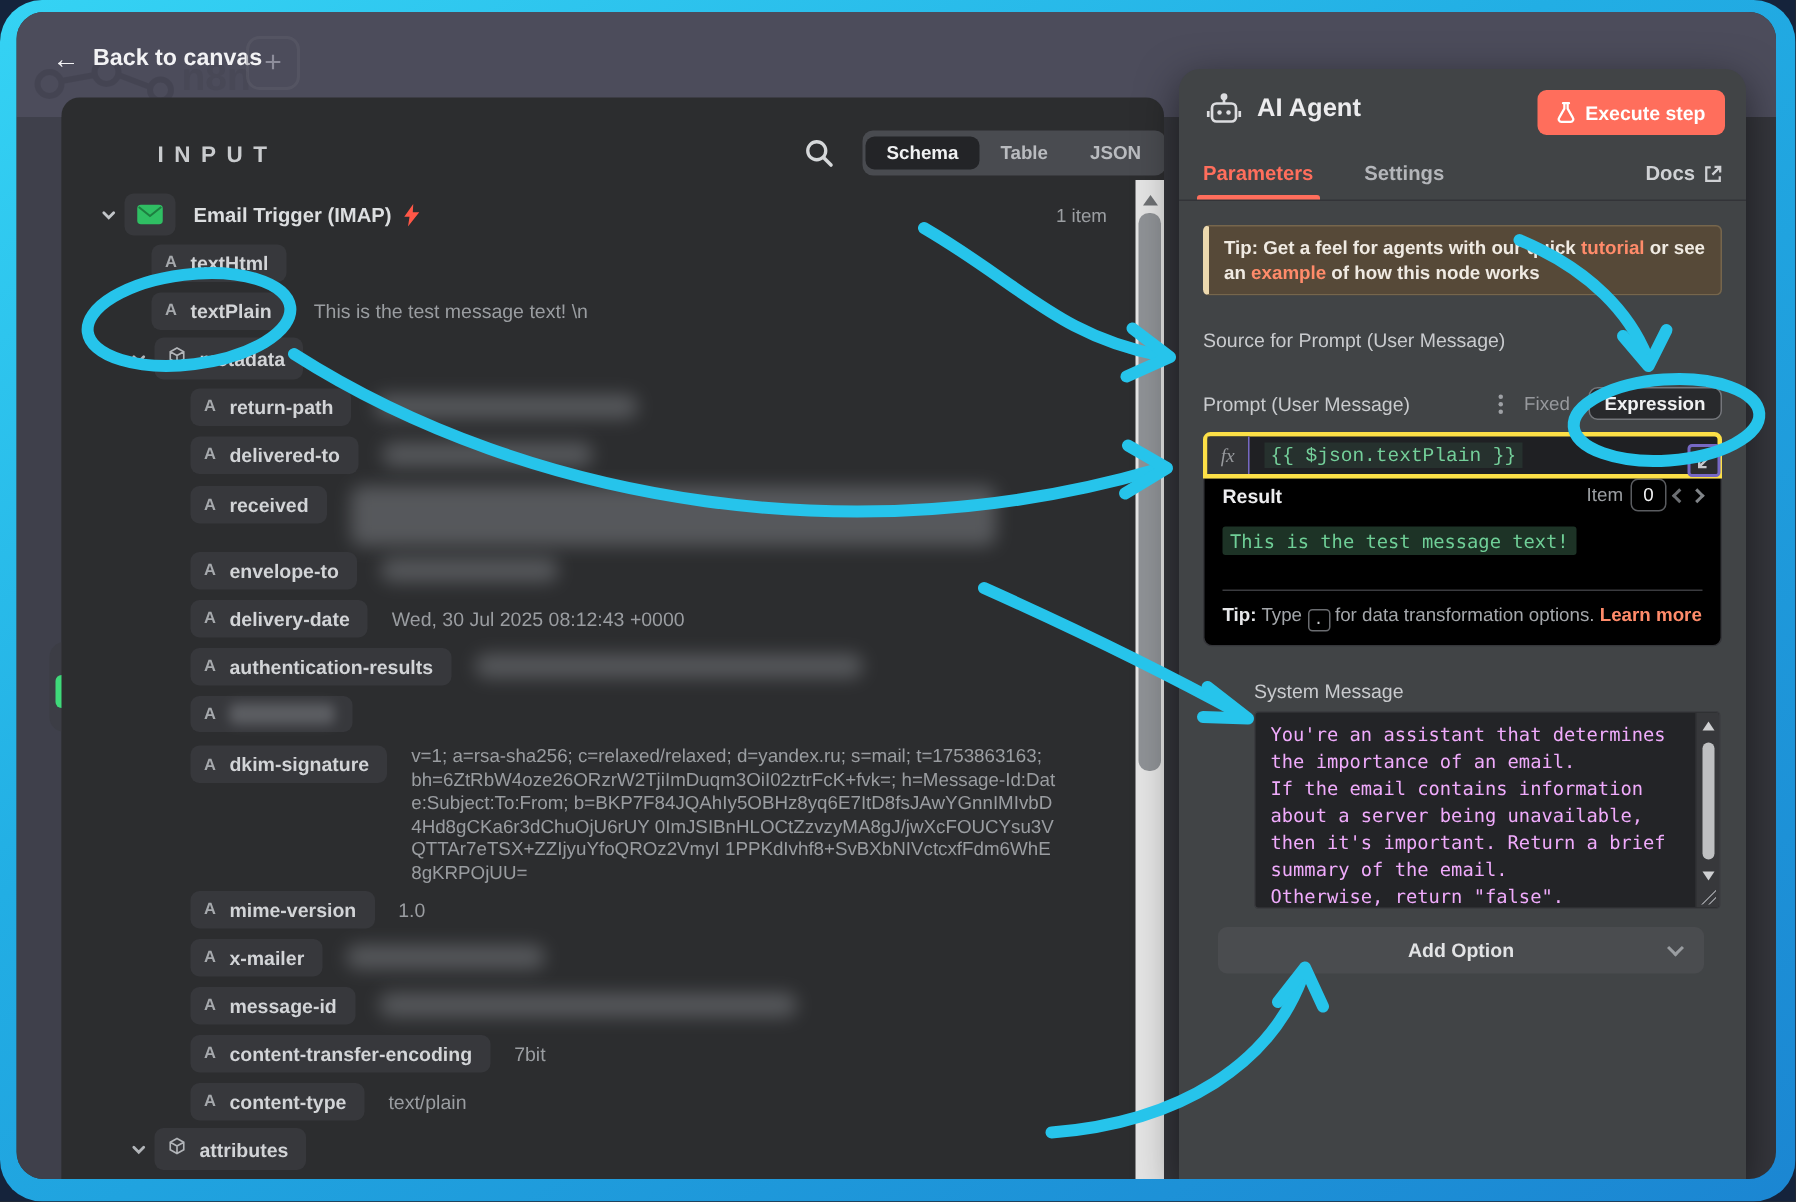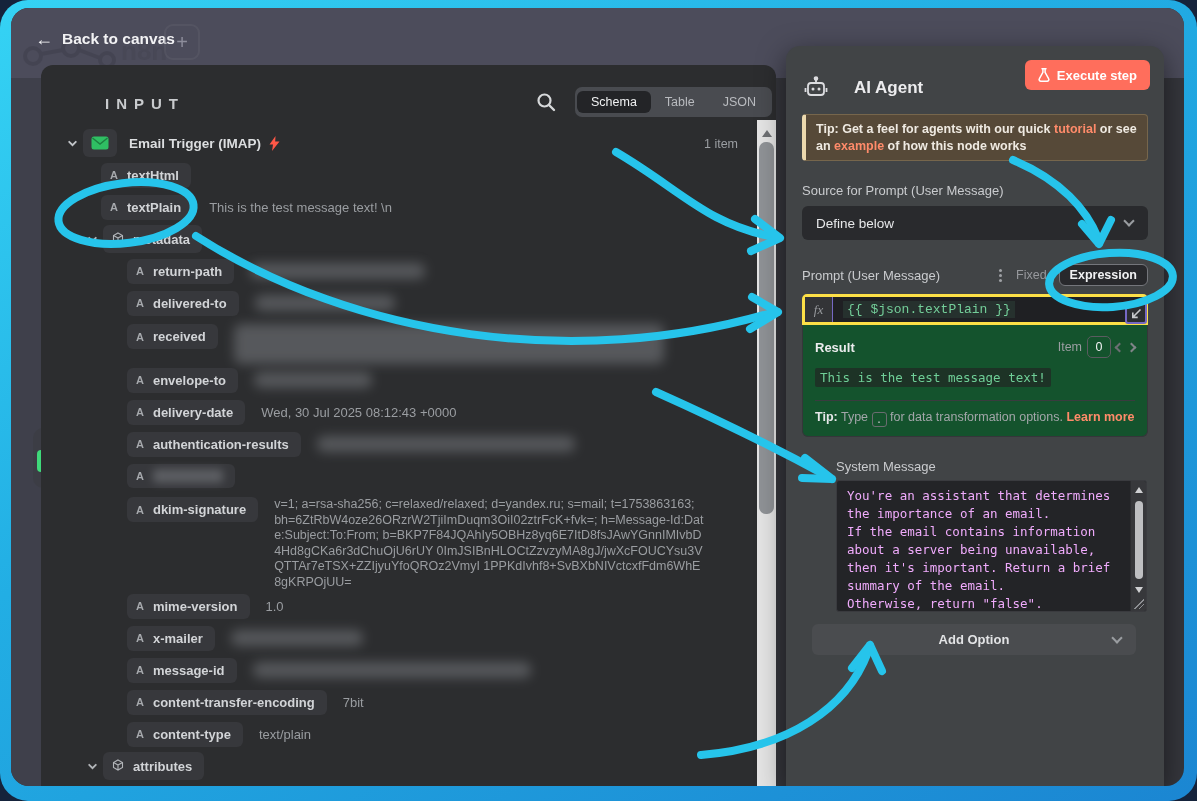--- a/index.html
+++ b/index.html
@@ -27,21 +27,21 @@
   .node-stub { position:absolute; left:22px; top:420px; width:52px; height:60px; border-radius:10px; background:#3c3d45; z-index:5; }
   .node-stub .green-pill { position:absolute; left:4px; top:22px; width:8px; height:22px; border-radius:4px; background:#3fd97a; }
 
   
   .input-panel { position:absolute; left:30px; top:57px; width:735px; bottom:0; background:#2c2d2f;
     border-radius:12px 12px 0 0; z-index:10; overflow:hidden; }
   .input-title { position:absolute; left:64px; top:30px; font-size:15px; font-weight:bold; letter-spacing:7px; color:#c9cbce; }
   .search-btn { position:absolute; left:494px; top:26px; width:26px; height:26px; }
   .view-toggle { position:absolute; left:534px; top:22px; height:30px; display:flex; align-items:center;
     background:#494b50; border-radius:7px; padding:2px; }
-  .view-seg { padding:4px 14px; font-size:12.5px; font-weight:normal; color:#b9bbbf; border-radius:6px; }
+  .view-seg { padding:4px 14px; font-size:12.5px; font-weight:bold; color:#b9bbbf; border-radius:6px; }
   .view-seg.active { background:#232427; color:#f0f1f2; }
 
   .tree { position:absolute; left:0; top:62px; right:14px; }
   .tree-row { display:flex; align-items:center; min-height:32px; position:relative; }
   .tree-row.tall { align-items:flex-start; padding-top:5px; }
   .tree-row.root { padding-left:22px; }
   .tree-row.lvl1 { padding-left:60px; }
   .tree-row.lvl1.obj { padding-left:42px; }
   .tree-row.lvl2 { padding-left:86px; }
   .tchev { width:18px; display:inline-flex; justify-content:center; margin-right:2px; flex:none; }
@@ -62,21 +62,21 @@
 
   
   .panel-scrollbar { position:absolute; left:746px; top:112px; width:19px; bottom:0; background:#e4e4e4; z-index:12; }
   .sb-up { position:absolute; top:3px; left:0; right:0; height:14px; display:flex; justify-content:center; }
   .sb-up::after { content:""; border-left:5px solid transparent; border-right:5px solid transparent; border-bottom:7px solid #6f7174; margin-top:3px; }
   .sb-thumb { position:absolute; left:2px; right:2px; top:22px; height:372px; border-radius:7px; background:#8f9296; }
 
   
   .agent-panel { position:absolute; left:775px; top:38px; width:378px; bottom:0; background:#414446;
     border-radius:14px 14px 0 0; box-shadow:0 8px 28px rgba(0,0,0,.5); z-index:20; overflow:hidden; }
-  .agent-header { position:relative; height:52px; padding:16px 16px 0 18px; display:flex; align-items:flex-end; gap:26px; }
+  .agent-header { position:relative; height:52px; padding:16px 16px 0 18px; display:flex; align-items:flex-start; gap:10px; }
   .agent-title { font-size:17px; font-weight:bold; color:#ececee; }
   .execute-btn { position:absolute; right:14px; top:14px; height:30px; padding:0 13px; border-radius:6px;
     background:#ff6e5c; color:#fff; font-size:13px; font-weight:bold; display:flex; align-items:center; gap:7px; }
   .agent-tabs { position:relative; height:36px; padding:0 16px; display:flex; align-items:center; gap:34px;
     border-bottom:1px solid #333438; }
   .tab { font-size:13.5px; font-weight:bold; color:#b4b6ba; position:relative; height:100%; display:flex; align-items:center; }
   .tab.active { color:#ff6e5c; }
   .tab.active::after { content:""; position:absolute; left:-4px; right:-4px; bottom:0; height:3px; background:#ff6e5c; border-radius:2px 2px 0 0; }
   .docs-link { position:absolute; right:16px; top:0; height:100%; display:flex; align-items:center; gap:6px;
     color:#cfd1d4; font-size:13.5px; font-weight:bold; }
@@ -102,22 +102,22 @@
   .expr-field { margin-top:8px; height:31px; border:3px solid #fde047; border-radius:5px 5px 0 0;
     background:#1f2023; display:flex; align-items:center; position:relative; }
   .fx-box { width:28px; align-self:stretch; background:#333437; border-right:1px solid #7668c4;
     display:flex; align-items:center; justify-content:center; font-family:"Liberation Serif",serif;
     font-style:italic; font-size:13px; color:#97999d; }
   .expr-value { margin-left:10px; font-family:Liberation Mono, monospace; font-size:13px; color:#74cf9a;
     background:rgba(111,207,151,.10); padding:1px 4px; }
   .expand-box { position:absolute; right:-2px; bottom:-2px; width:22px; height:22px; background:#2c2d30;
     border:2px solid #7668c4; border-radius:3px; display:flex; align-items:center; justify-content:center; }
 
-  .result-box { background:#14532d; border:1px solid #35363a; border-top:none; border-radius:0 0 6px 6px;
-    padding:11px 12px 9px 12px; height:112px; display:flex; flex-direction:column; }
+  .result-box { background:#000000; border:1px solid #35363a; border-top:none; border-radius:0 0 6px 6px;
+    padding:0 12px 9px 12px; height:112px; display:flex; flex-direction:column; }
   .result-head { display:flex; align-items:center; }
   .result-title { font-size:13px; font-weight:bold; color:#ececee; }
   .result-nav { margin-left:auto; display:flex; align-items:center; gap:5px; }
   .item-word { font-size:12.5px; color:#9b9ea2; }
   .item-box { min-width:24px; height:22px; border:1px solid #5a5c60; border-radius:5px; color:#f0f1f2;
     font-size:12.5px; display:flex; align-items:center; justify-content:center; padding:0 5px; }
   .pg { width:7px; height:7px; border-right:2px solid #808488; border-bottom:2px solid #808488; }
   .pg.left  { transform:rotate(135deg); border-color:#6c6f73; }
   .pg.right { transform:rotate(-45deg); }
   .result-value { margin-top:10px; align-self:flex-start; font-family:"DejaVu Sans Mono",monospace;
@@ -371,31 +371,37 @@
         </svg>
         <span class="agent-title">AI Agent</span>
         <div class="execute-btn">
           <svg width="12" height="14" viewBox="0 0 12 14">
             <path d="M4 0.8 h4 M4.9 0.8 v3.6 L1.4 10.6 a1.7 1.7 0 0 0 1.5 2.6 h6.2 a1.7 1.7 0 0 0 1.5 -2.6 L7.1 4.4 V0.8" fill="none" stroke="#fff" stroke-width="1.5" stroke-linecap="round"></path>
           </svg>
           <span>Execute step</span>
         </div>
       </div>
 
+      <div class="agent-tabs">
+        <span class="tab active">Parameters</span>
+        <span class="tab">Settings</span>
+        <span class="docs-link">
+          <span>Docs</span>
+          <svg width="12" height="12" viewBox="0 0 12 12">
+            <path d="M4.5 1.5 H1.5 V10.5 H10.5 V7.5 M7 1.2 H10.8 V5 M10.6 1.4 L5.6 6.4" fill="none" stroke="#cfd1d4" stroke-width="1.5"></path>
+          </svg>
+        </span>
+      </div>
 
       <div class="agent-body">
         <div class="tip-banner">
           <span>Tip: Get a feel for agents with our quick </span><a href="#">tutorial</a><span> or see an </span><a href="#">example</a><span> of how this node works</span>
         </div>
 
         <div class="field-label">Source for Prompt (User Message)</div>
-        <div class="select">
-          <span>Define below</span>
-          <span class="chev-down"></span>
-        </div>
 
         <div class="prompt-row">
           <span class="field-label" style="margin-top:0">Prompt (User Message)</span>
           <span class="prompt-controls">
             <span class="kebab"></span>
             <span class="fixed-label">Fixed</span>
             <span class="expr-pill">Expression</span>
           </span>
         </div>
 

